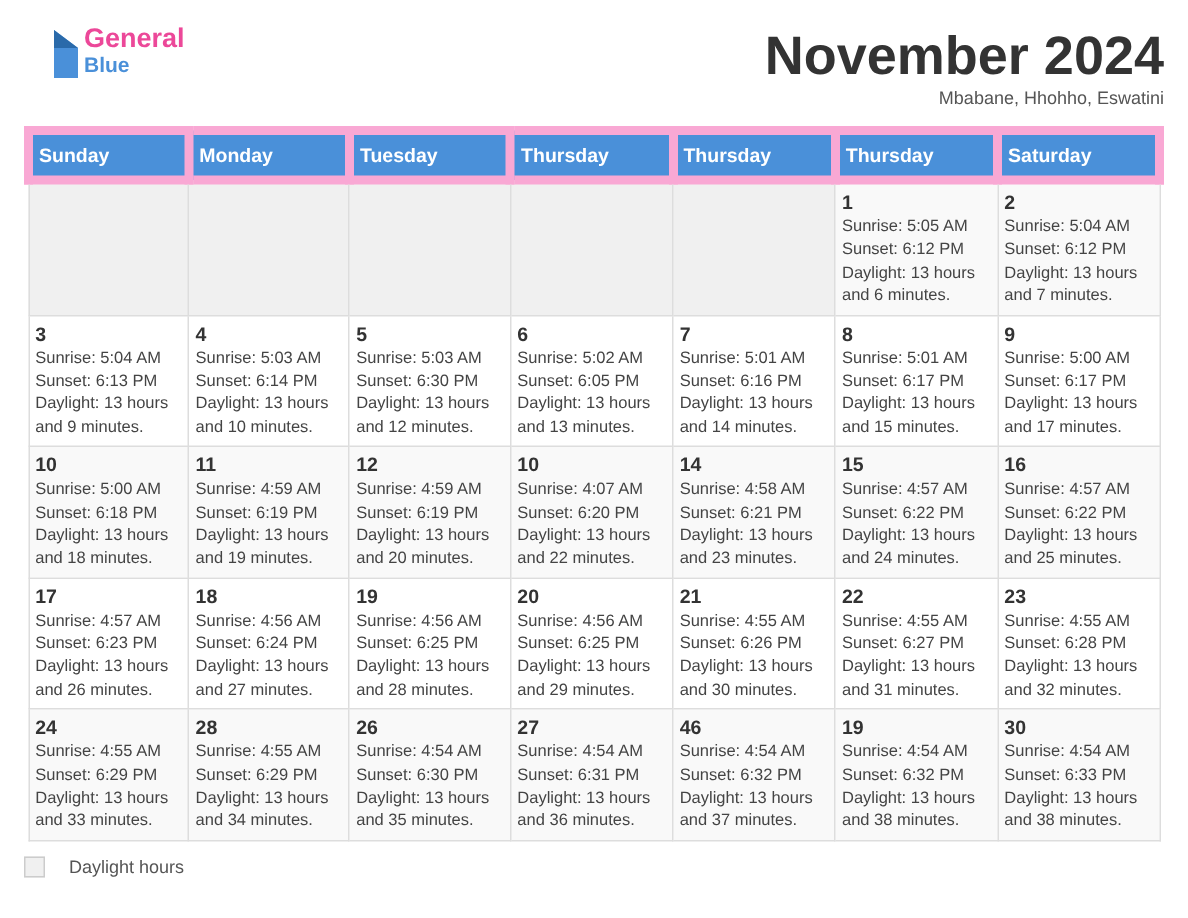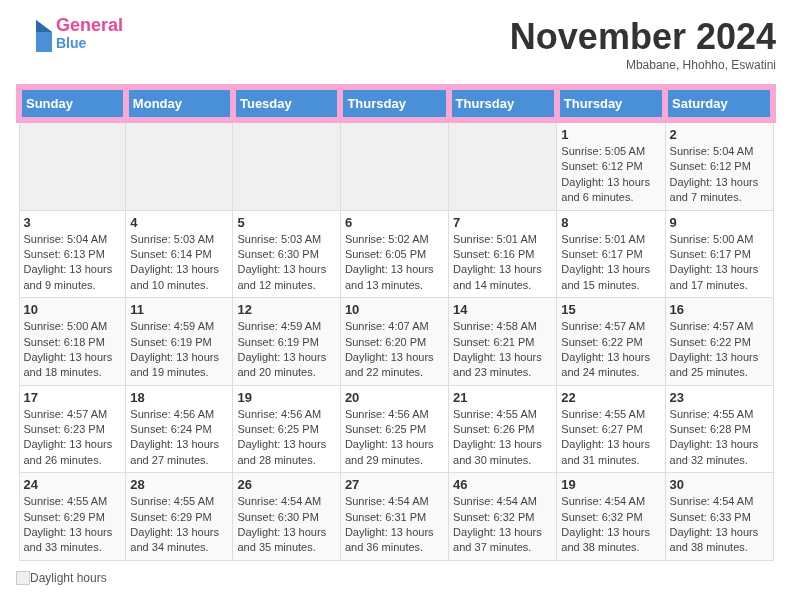--- a/index.html
+++ b/index.html
@@ -89,21 +89,21 @@
     }
     .day-info {
       color: #444;
       font-size: 11px;
       line-height: 1.4;
     }
     .legend {
       margin-top: 10px;
       display: flex;
       align-items: center;
-      gap: 0;
+      gap: 16px;
       font-size: 12px;
       color: #555;
     }
     .legend-box {
       width: 14px;
       height: 14px;
       background: #f0f0f0;
       border: 1px solid #ccc;
       display: inline-block;
     }

